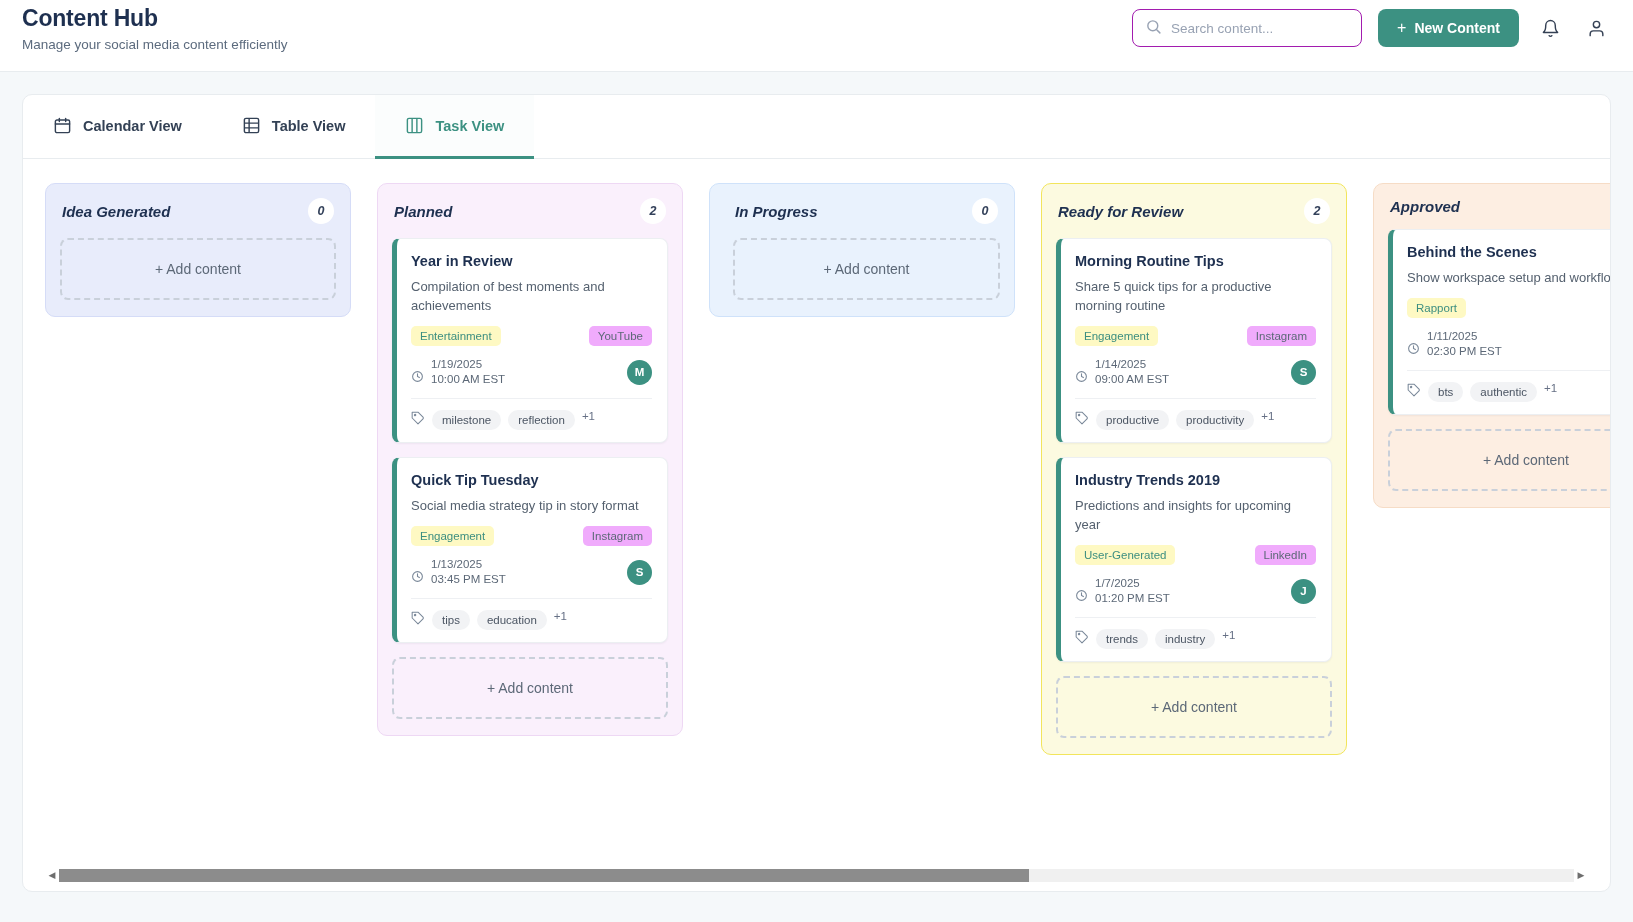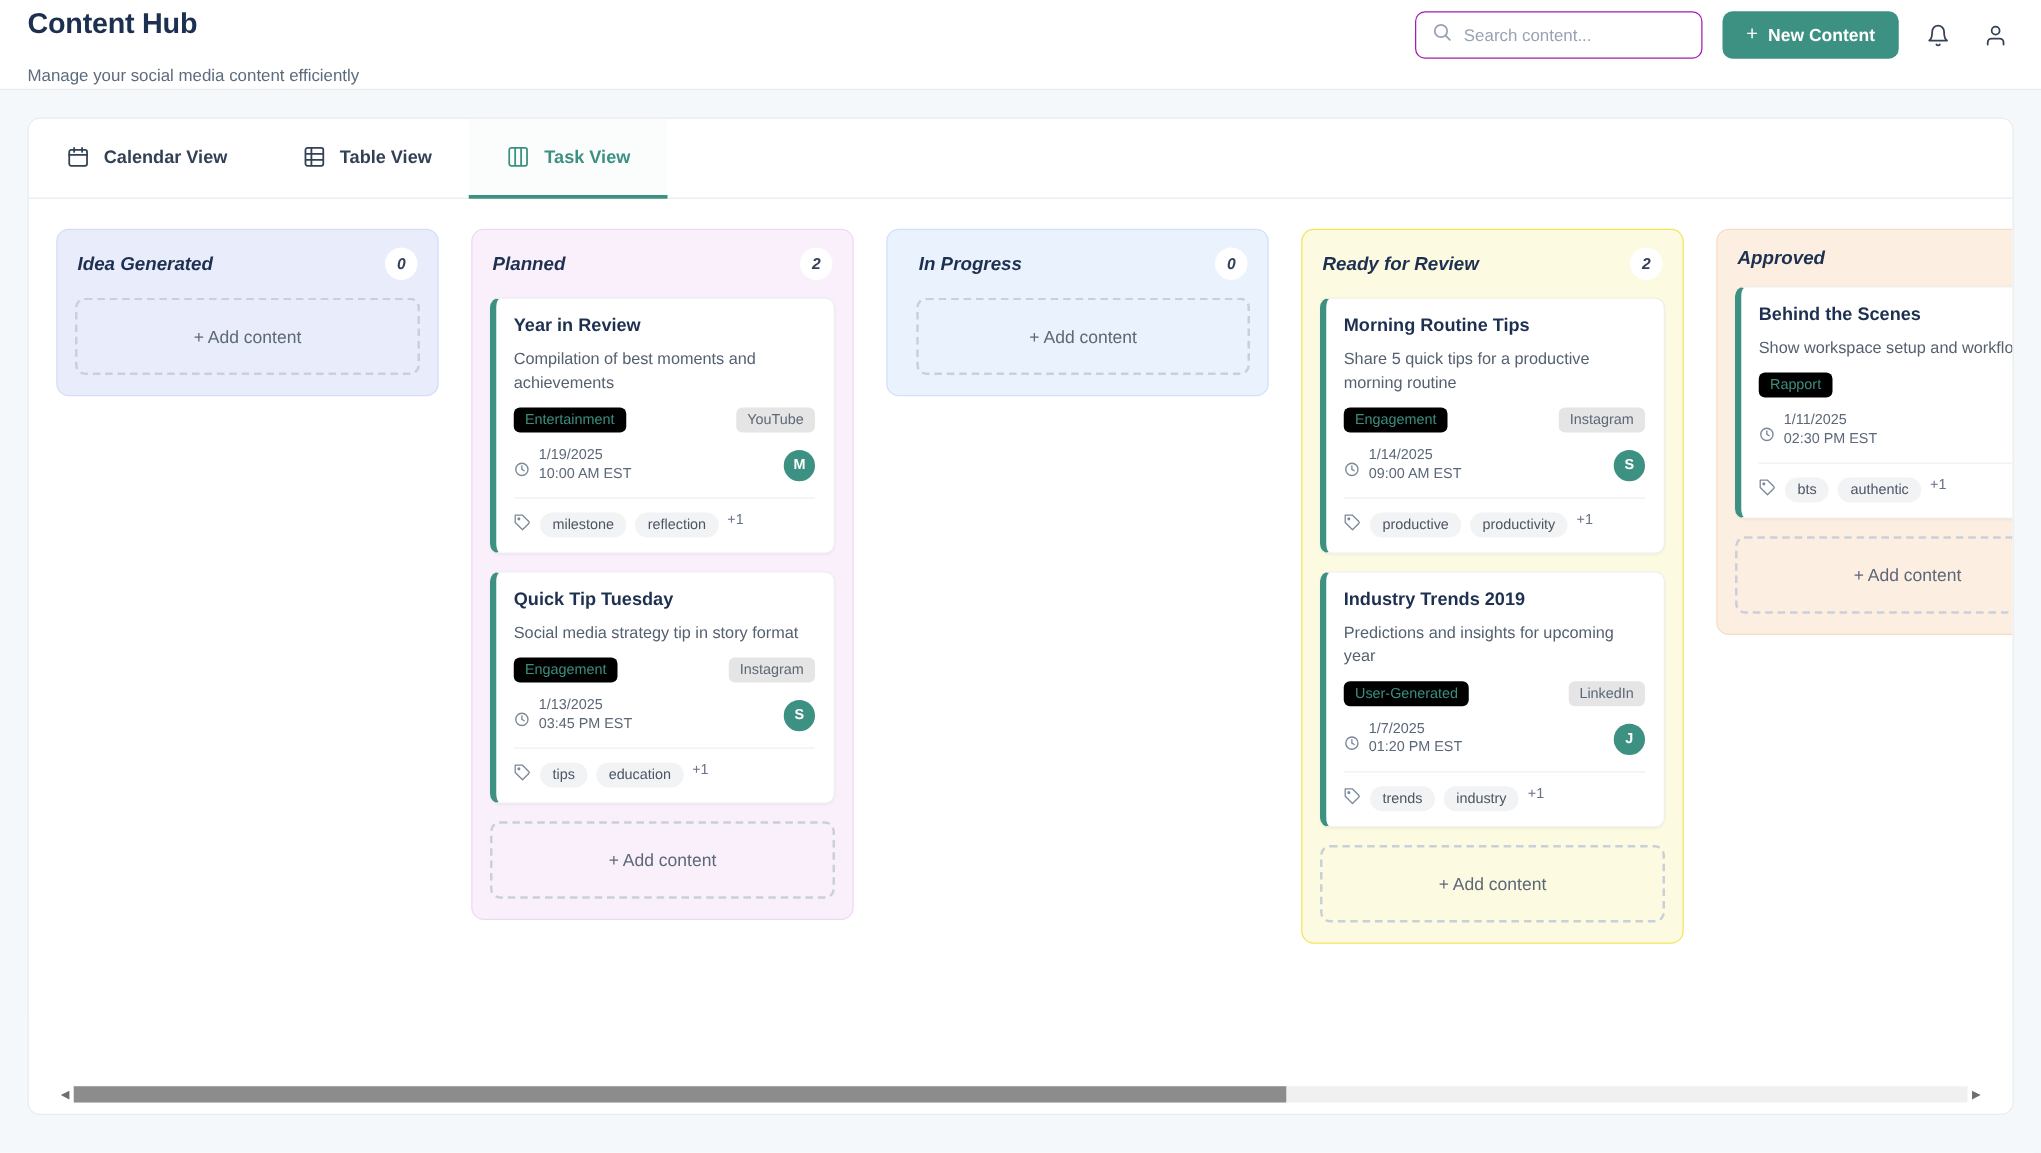--- a/index.html
+++ b/index.html
@@ -24,21 +24,21 @@
   .app-title {
     font-size: 23px;
     font-weight: bold;
     color: #1e3050;
     letter-spacing: -0.2px;
     line-height: 28px;
   }
   .app-subtitle {
     font-size: 13.5px;
     color: #5c6b7e;
-    margin-top: 20px;
+    margin-top: 4px;
     line-height: 18px;
   }
   .header-right {
     position: absolute;
     right: 22px;
     top: 9px;
     display: flex;
     align-items: center;
     gap: 16px;
   }
@@ -196,28 +196,28 @@
     line-height: 19px;
     margin-bottom: 11px;
   }
   .badge-row {
     display: flex;
     align-items: center;
     justify-content: space-between;
     margin-bottom: 11px;
   }
   .badge-cat {
-    background: #000000;
+    background: #fef9c3;
     color: #3c8e80;
     font-size: 11.5px;
     padding: 4px 9px;
     border-radius: 5px;
   }
   .badge-plat {
-    background: #e5e5e5;
+    background: #f0abfc;
     color: #5c6877;
     font-size: 11.5px;
     padding: 4px 9px;
     border-radius: 5px;
   }
   .meta-row {
     display: flex;
     align-items: center;
     justify-content: space-between;
     padding-bottom: 11px;

